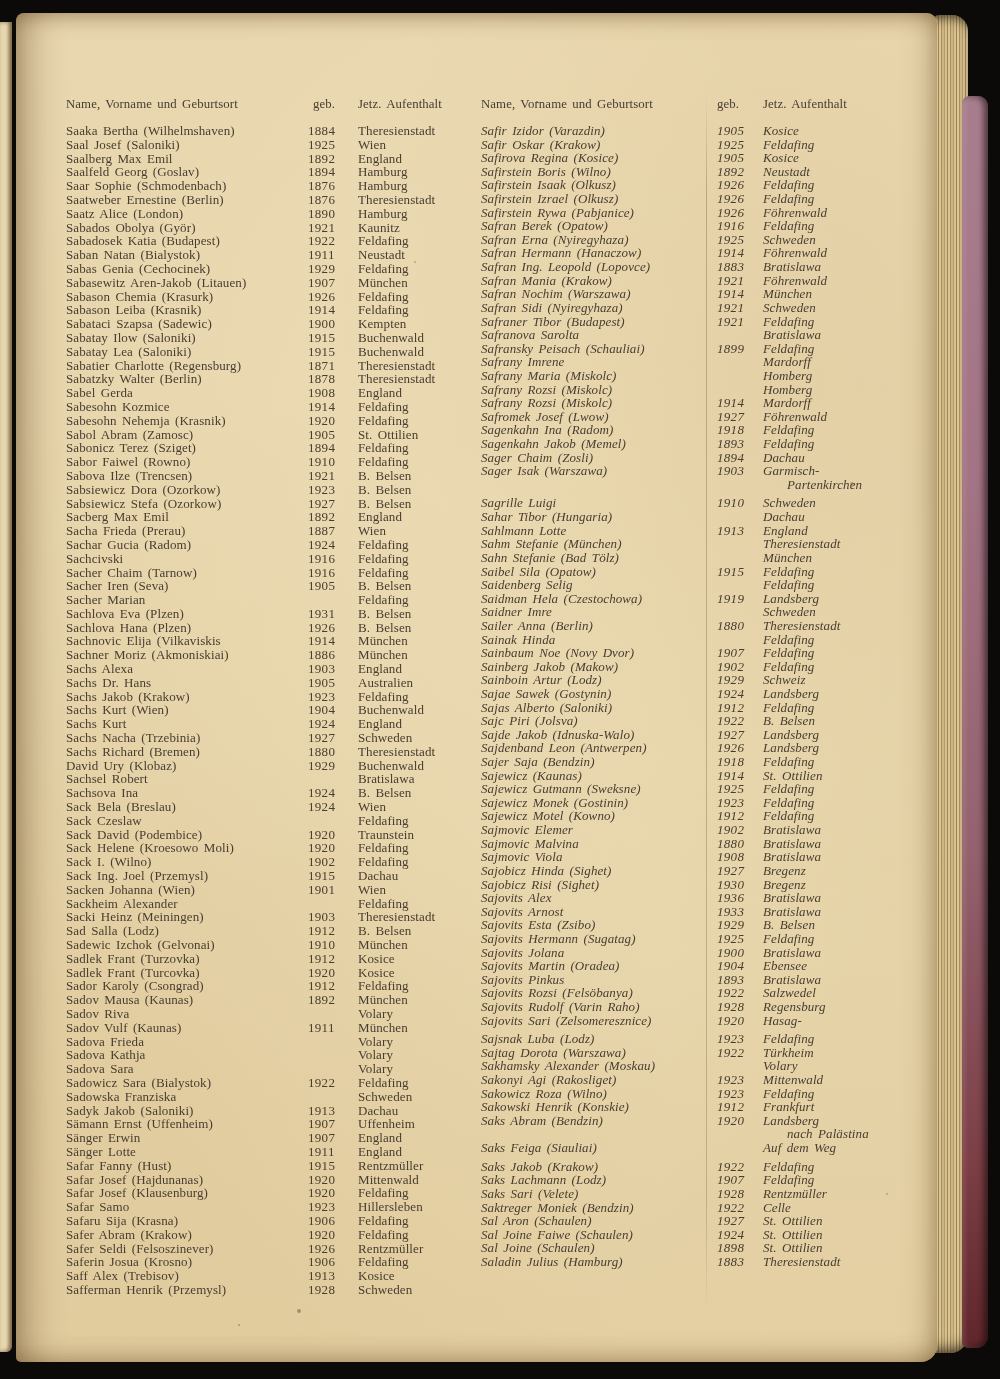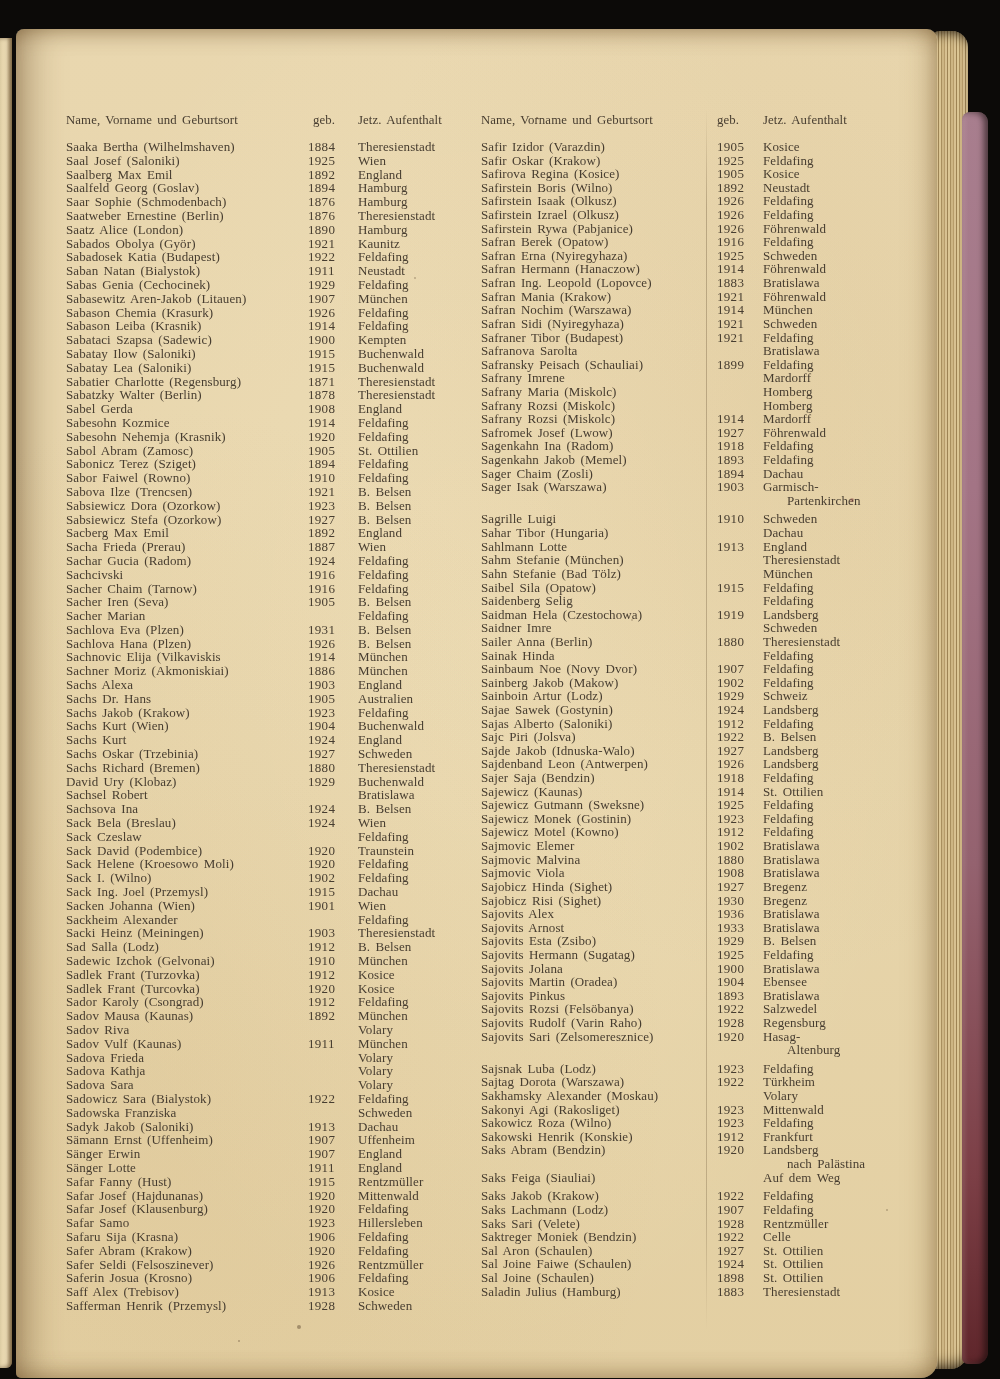--- a/index.html
+++ b/index.html
@@ -1,21 +1,21 @@
 <!DOCTYPE html>
 <html><head>
 <meta charset="utf-8">
 <style>
   html,body{margin:0;padding:0;}
   body{
     width:1000px;height:1379px;position:relative;overflow:hidden;
     background:#0c0a08;
     font-family:"Liberation Serif","DejaVu Serif",serif;
   }
-  .scene{position:absolute;inset:0;margin-top:16px;}
+  .scene{position:absolute;inset:0;}
   
   .prev-page{
     position:absolute;left:0;top:22px;width:12px;height:1330px;
     background:linear-gradient(90deg,#e3d2a9,#ecdbb4 55%,#c9b284);
     box-shadow:inset -3px 0 4px rgba(60,38,15,.55);
     border-radius:0 0 6px 0;
   }
   
   .page-stack{
     position:absolute;left:930px;top:15px;width:38px;height:1338px;
@@ -54,21 +54,21 @@
   }
   .ink{color:#473d30;}
   .header{position:absolute;top:84px;left:66px;height:16px;width:830px;
     font-size:12.8px;letter-spacing:.1px;word-spacing:2px;white-space:nowrap;}
   .header span{position:absolute;top:0;}
   .h-name1{left:-16px;}  .h-geb1{left:231px;}  .h-jetz1{left:276px;}
   .h-name2{left:399px;}  .h-geb2{left:635px;}  .h-jetz2{left:681px;}
 
   .col{position:absolute;top:110px;font-size:13px;letter-spacing:.1px;word-spacing:2px;}
   #col1{left:50px;width:402px;--cn:242px;--cy:50px;--lh:13.81px;}
-  #col2{left:465px;width:408px;--cn:236px;--cy:46px;--lh:13.62px;}
+  #col2{left:465px;width:408px;font-style:italic;--cn:236px;--cy:46px;--lh:13.62px;}
   .row{display:grid;grid-template-columns:var(--cn) var(--cy) 1fr;height:var(--lh);align-items:center;white-space:nowrap;}
   .row span{display:block;overflow:visible;}
   .row .y{letter-spacing:.3px;}
   .row.cont .r{padding-left:24px;}
   .gap{height:5px;}
 
   
   .specks{position:absolute;left:0;top:0;width:2px;height:2px;border-radius:50%;
     background:transparent;
     box-shadow:
@@ -317,21 +317,21 @@
           <span class="n">Sachs Kurt (Wien)</span>
           <span class="y">1904</span>
           <span class="r">Buchenwald</span>
         </div>
         <div class="row">
           <span class="n">Sachs Kurt</span>
           <span class="y">1924</span>
           <span class="r">England</span>
         </div>
         <div class="row">
-          <span class="n">Sachs Oskar (Trzebinia)</span>
+          <span class="n">Sachs Nacha (Trzebinia)</span>
           <span class="y">1927</span>
           <span class="r">Schweden</span>
         </div>
         <div class="row">
           <span class="n">Sachs Richard (Bremen)</span>
           <span class="y">1880</span>
           <span class="r">Theresienstadt</span>
         </div>
         <div class="row">
           <span class="n">David Ury (Klobaz)</span>
@@ -853,25 +853,20 @@
         </div>
         <div class="row">
           <span class="n">Sajovits Rudolf (Varin Raho)</span>
           <span class="y">1928</span>
           <span class="r">Regensburg</span>
         </div>
         <div class="row">
           <span class="n">Sajovits Sari (Zelsomeresznice)</span>
           <span class="y">1920</span>
           <span class="r">Hasag-</span>
-        </div>
-        <div class="row cont">
-          <span class="n"></span>
-          <span class="y"></span>
-          <span class="r">Altenburg</span>
         </div>
         <div class="gap"></div>
         <div class="row">
           <span class="n">Sajsnak Luba (Lodz)</span>
           <span class="y">1923</span>
           <span class="r">Feldafing</span>
         </div>
         <div class="row">
           <span class="n">Sajtag Dorota (Warszawa)</span>
           <span class="y">1922</span>

